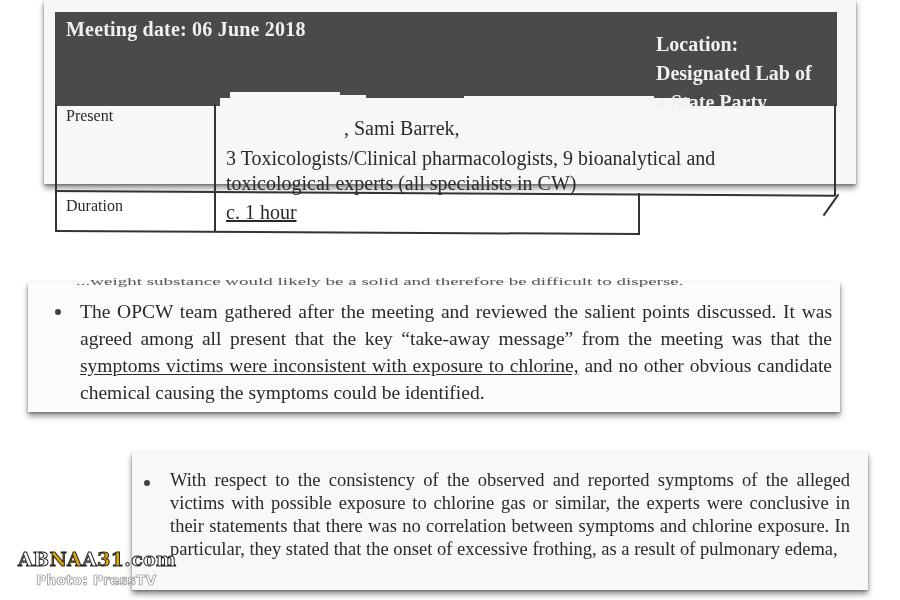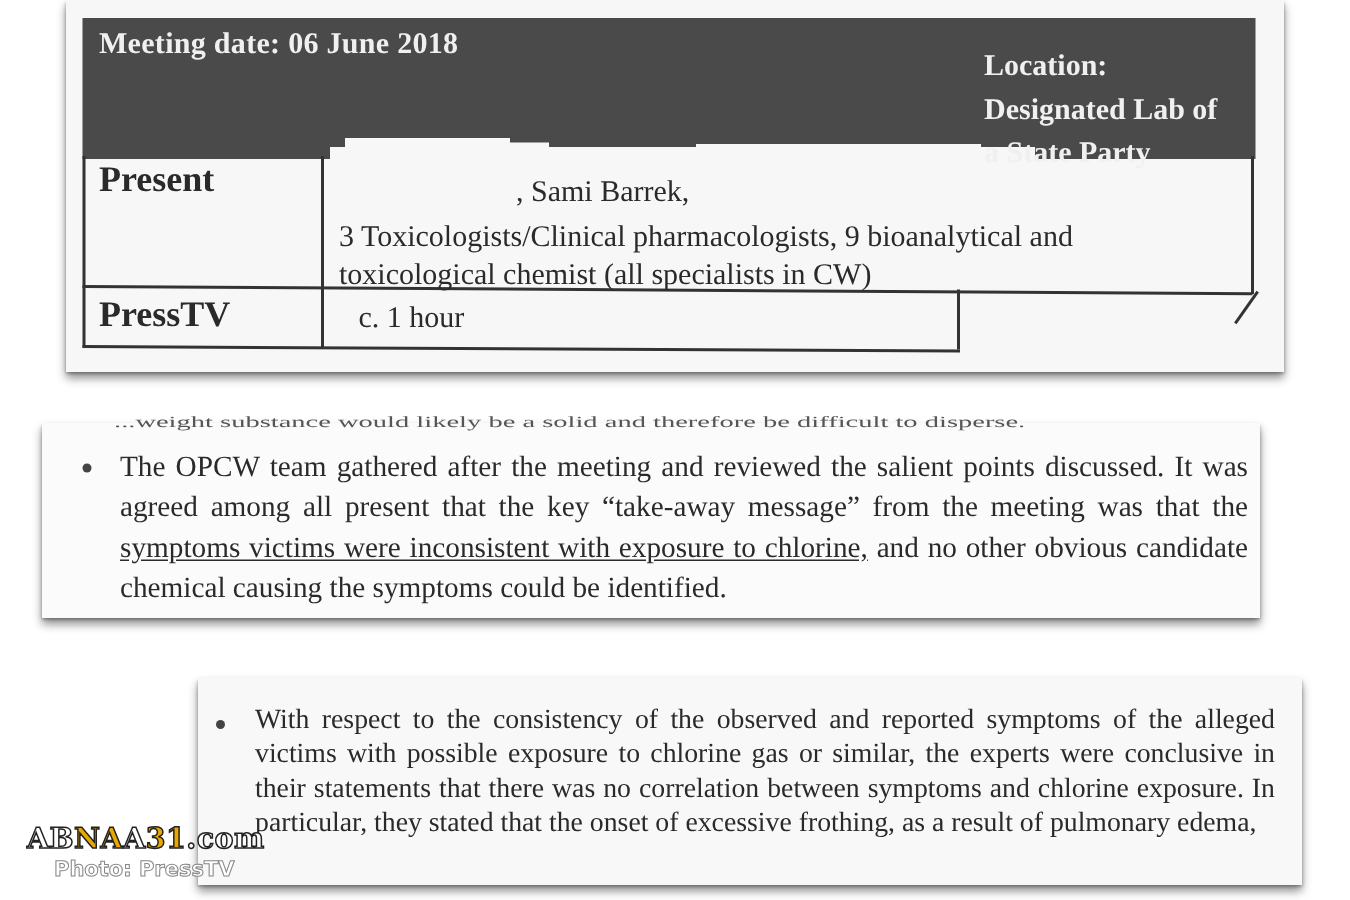--- a/index.html
+++ b/index.html
@@ -7,38 +7,38 @@
       width: 900px; height: 600px; overflow: hidden; position: relative;
       background: #ffffff;
       font-family: "Liberation Serif", "DejaVu Serif", serif;
       color: #2a2a2a;
     }
     .clip {
       position: absolute; background: #f9f9f9;
       box-shadow: 0 4px 6px rgba(0,0,0,0.45), 0 1px 2px rgba(0,0,0,0.3);
     }
     
-    #clip1 { left: 44px; top: 0; width: 812px; height: 248px; background: #f7f7f7; }
+    #clip1 { left: 44px; top: 0; width: 812px; height: 184px; background: #f7f7f7; }
     .dark-band {
       position: absolute; left: 11px; top: 12px; width: 782px; height: 94px;
       background: #4a4a4a;
     }
     .redact {
       position: absolute; background: #f7f7f7;
     }
     .meeting-date {
       position: absolute; left: 22px; top: 18px; font-size: 20px; font-weight: bold;
       color: #f0f0f0; letter-spacing: 0.2px;
     }
     .location {
       position: absolute; left: 612px; top: 30px; font-size: 20px; font-weight: bold;
       color: #f0f0f0; line-height: 29px;
     }
     .tbl-line { position: absolute; background: #333; }
-    .cell-label { position: absolute; font-size: 24px; font-weight: bold; color: #2a2a2a; text-align: right; }
+    .cell-label { position: absolute; font-size: 16px; font-weight: normal; color: #2a2a2a; text-align: right; }
     .cell-text { position: absolute; font-size: 20px; color: #2a2a2a; line-height: 26px; white-space: nowrap; }
     
     #clip2 { left: 28px; top: 282px; width: 812px; height: 130px; background: #fbfbfb; }
     .cutline {
       position: absolute; left: 48px; top: -6px; font-size: 19px; color: #555;
       white-space: nowrap; transform: scaleY(0.55); transform-origin: top left;
       filter: blur(0.4px);
     }
     .bullet { position: absolute; width: 6px; height: 6px; border-radius: 50%; background: #444; }
     .para {
@@ -84,23 +84,23 @@
   <div class="tbl-line" style="left:170px;top:104px;width:2px;height:128px;"></div>
   <div class="tbl-line" style="left:11px;top:190px;width:780px;height:2px;transform:rotate(0.35deg);transform-origin:left;"></div>
   <div class="tbl-line" style="left:11px;top:230px;width:585px;height:2px;transform:rotate(0.3deg);transform-origin:left;"></div>
   <div class="tbl-line" style="left:594px;top:193px;width:2px;height:40px;"></div>
   <div class="tbl-line" style="left:790px;top:104px;width:2px;height:92px;"></div>
   <div class="slash" style="left:786px;top:192px;"></div>
 
   <div class="cell-label" style="left:22px;top:107px;">Present</div>
   <div class="cell-text" style="left:300px;top:115px;">, Sami Barrek,</div>
   <div class="cell-text" style="left:182px;top:145px;">3 Toxicologists/Clinical pharmacologists, 9 bioanalytical and</div>
-  <div class="cell-text" style="left:182px;top:170px;">toxicological chemist (all specialists in CW)</div>
-  <div class="cell-label" style="left:22px;top:197px;">PressTV</div>
-  <div class="cell-text" style="left:195px;top:199px;">c. 1 hour</div>
+  <div class="cell-text" style="left:182px;top:170px;">toxicological experts (all specialists in CW)</div>
+  <div class="cell-label" style="left:22px;top:197px;">Duration</div>
+  <div class="cell-text" style="left:182px;top:199px;text-decoration:underline;">c. 1 hour</div>
 </div>
 
 <div id="clip2" class="clip">
   <div class="cutline">...weight substance would likely be a solid and therefore be difficult to disperse.</div>
   <div class="bullet" style="left:27px;top:27px;"></div>
   <div class="para" style="left:52px;top:16px;width:752px;">
     <span>The OPCW team gathered after the meeting and reviewed the salient points discussed. It was agreed among all present that the key “take-away message” from the meeting was that the </span><span class="ul">symptoms victims were inconsistent with exposure to chlorine,</span><span> and no other obvious candidate chemical causing the symptoms could be identified.</span>
   </div>
 </div>
 

